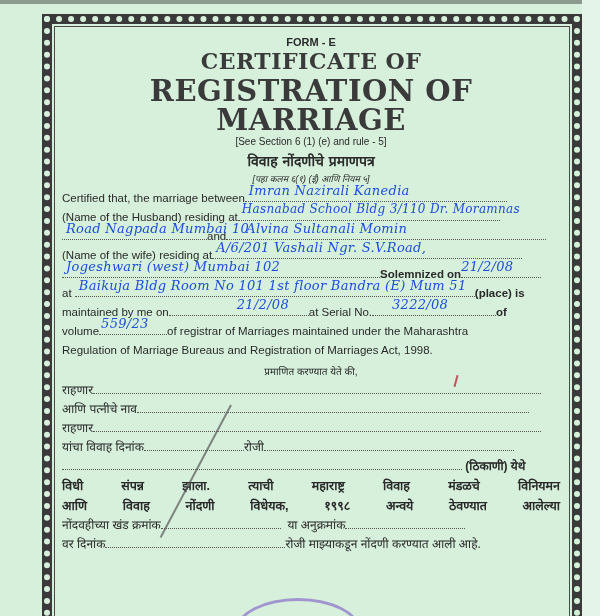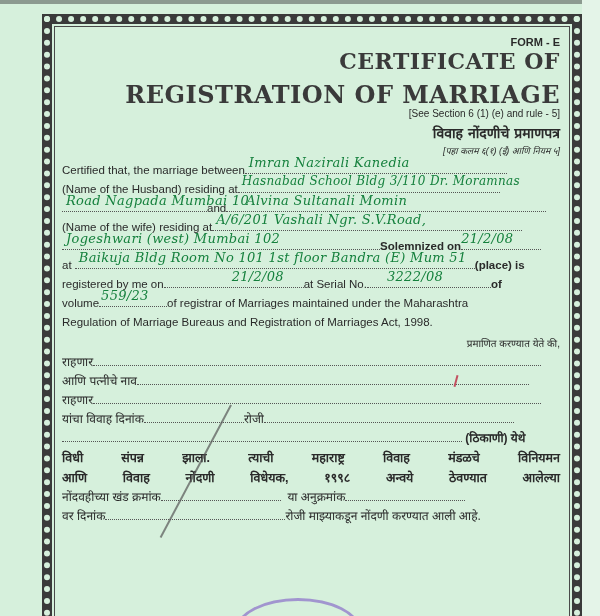--- a/index.html
+++ b/index.html
@@ -22,37 +22,37 @@
     content: ""; position: absolute; inset: -8px;
     border: 6px dotted #d6f0dc;
     pointer-events: none;
   }
   .frame::after {
     content: ""; position: absolute; inset: 2px;
     border: 1px solid #4a4a4a;
     pointer-events: none;
   }
   .content { position: absolute; left: 62px; top: 30px; width: 498px; }
-  .center { text-align: right; }
+  .center { text-align: center; }
   .form-label { font-size: 11px; font-weight: bold; margin-top: 6px; }
   .title {
     font-family: "DejaVu Serif", serif; font-weight: bold;
     color: #3a3a3a; letter-spacing: 0.5px; line-height: 1.0;
   }
   .title1 { font-size: 22px; margin-top: 2px; }
-  .title2 { font-size: 24px; margin-top: 11px; }
+  .title2 { font-size: 29px; margin-top: 5px; }
   .subref { font-size: 10px; margin-top: 1px; }
   .mr-title { font-size: 14px; font-weight: bold; margin-top: 4px; font-family: "DejaVu Sans", sans-serif; }
   .mr-sub { font-size: 9px; margin-top: 2px; font-style: italic; }
   .line { position: relative; font-size: 11.5px; height: 19px; line-height: 19px; white-space: nowrap; }
   .dots { display: inline-block; border-bottom: 1px dotted #555; height: 12px; vertical-align: baseline; position: relative; }
   .hw {
     position: absolute; bottom: 1px; left: 4px;
     font-family: "DejaVu Serif", serif; font-style: italic;
-    font-size: 13px; color: #15803d; white-space: nowrap;
+    font-size: 13px; color: #1d4ed8; white-space: nowrap;
     letter-spacing: 0.3px;
   }
   .mr-line { font-size: 12px; height: 19px; line-height: 19px; white-space: nowrap; position: relative; }
   .mr-para { font-size: 12.5px; line-height: 20px; text-align: justify; text-align-last: justify; font-weight: bold; }
   .stamp {
     position: absolute; left: 235px; top: 598px; width: 120px; height: 60px;
     border: 3px solid #8a6ec9; border-radius: 50%; opacity: 0.7;
   }
   .pen-stroke { position: absolute; left: 230px; top: 405px; width: 2px; height: 150px; background: #555; transform: rotate(28deg); transform-origin: top; opacity: 0.7; }
   .tick { position: absolute; left: 455px; top: 375px; width: 2px; height: 12px; background: #c25060; transform: rotate(15deg); }
@@ -86,21 +86,21 @@
   <div class="line">
     <span>(Name of the wife) residing at</span><span class="dots" style="width:310px"><span class="hw">A/6/201 Vashali Ngr. S.V.Road,</span></span>
   </div>
   <div class="line">
     <span class="dots" style="width:318px"><span class="hw">Jogeshwari (west) Mumbai 102</span></span><span style="font-weight:bold">Solemnized on</span><span class="dots" style="width:80px"><span class="hw" style="left:0">21/2/08</span></span>
   </div>
   <div class="line">
     <span>at</span> <span class="dots" style="width:400px"><span class="hw">Baikuja Bldg Room No 101 1st floor Bandra (E) Mum 51</span></span><span style="font-weight:bold">(place) is</span>
   </div>
   <div class="line">
-    <span>registered by me on</span><span class="dots" style="width:140px"><span class="hw" style="left:68px">21/2/08</span></span><span>at Serial No.</span><span class="dots" style="width:124px"><span class="hw" style="left:20px">3222/08</span></span><span style="font-weight:bold">of</span>
+    <span>maintained by me on</span><span class="dots" style="width:140px"><span class="hw" style="left:68px">21/2/08</span></span><span>at Serial No.</span><span class="dots" style="width:124px"><span class="hw" style="left:20px">3222/08</span></span><span style="font-weight:bold">of</span>
   </div>
   <div class="line">
     <span>volume</span><span class="dots" style="width:68px"><span class="hw" style="left:2px">559/23</span></span><span>of registrar of  Marriages maintained under the Maharashtra</span>
   </div>
   <div class="line">Regulation of Marriage Bureaus and Registration of Marriages Act, 1998.</div>
 
   <div class="center mr-line" style="font-size:10px; margin-top:2px">प्रमाणित करण्यात येते की,</div>
 
   <div class="mr-line">
     <span>राहणार</span><span class="dots" style="width:448px"></span>

